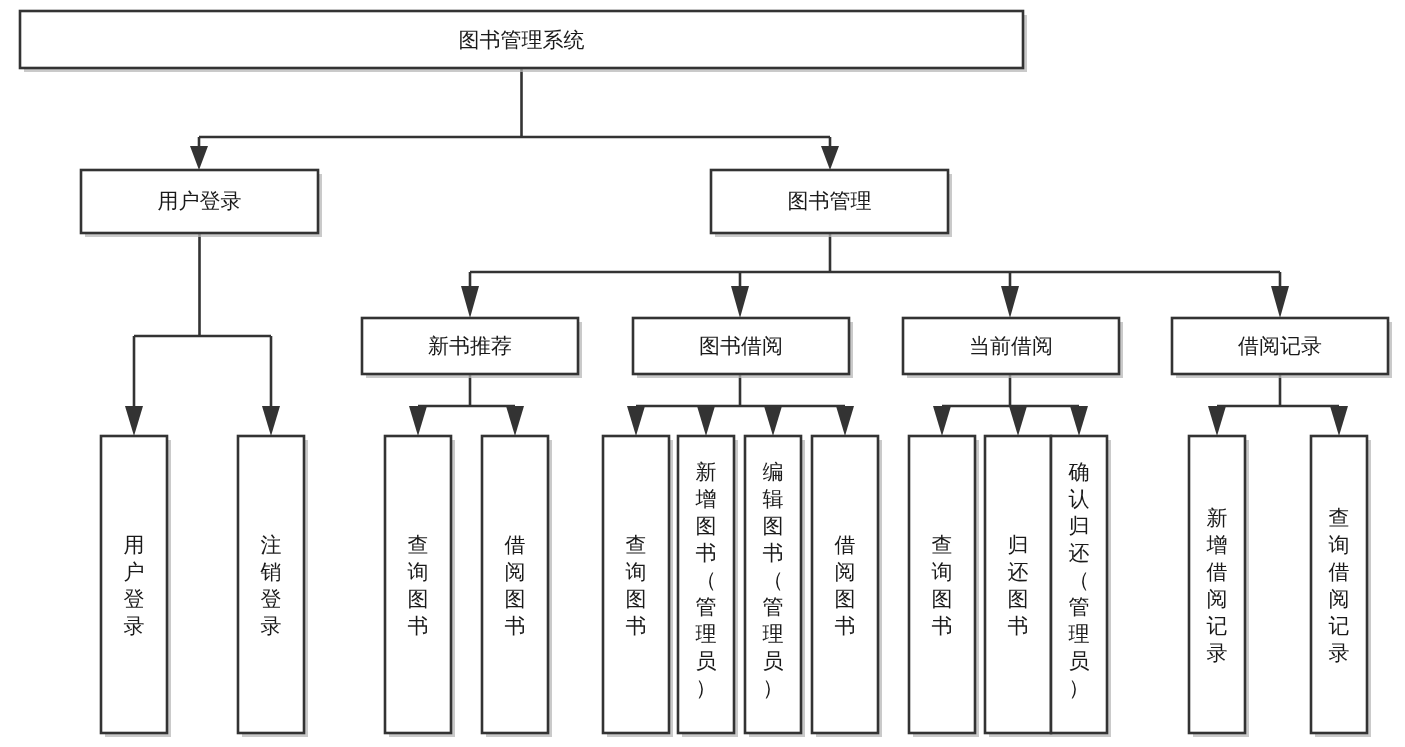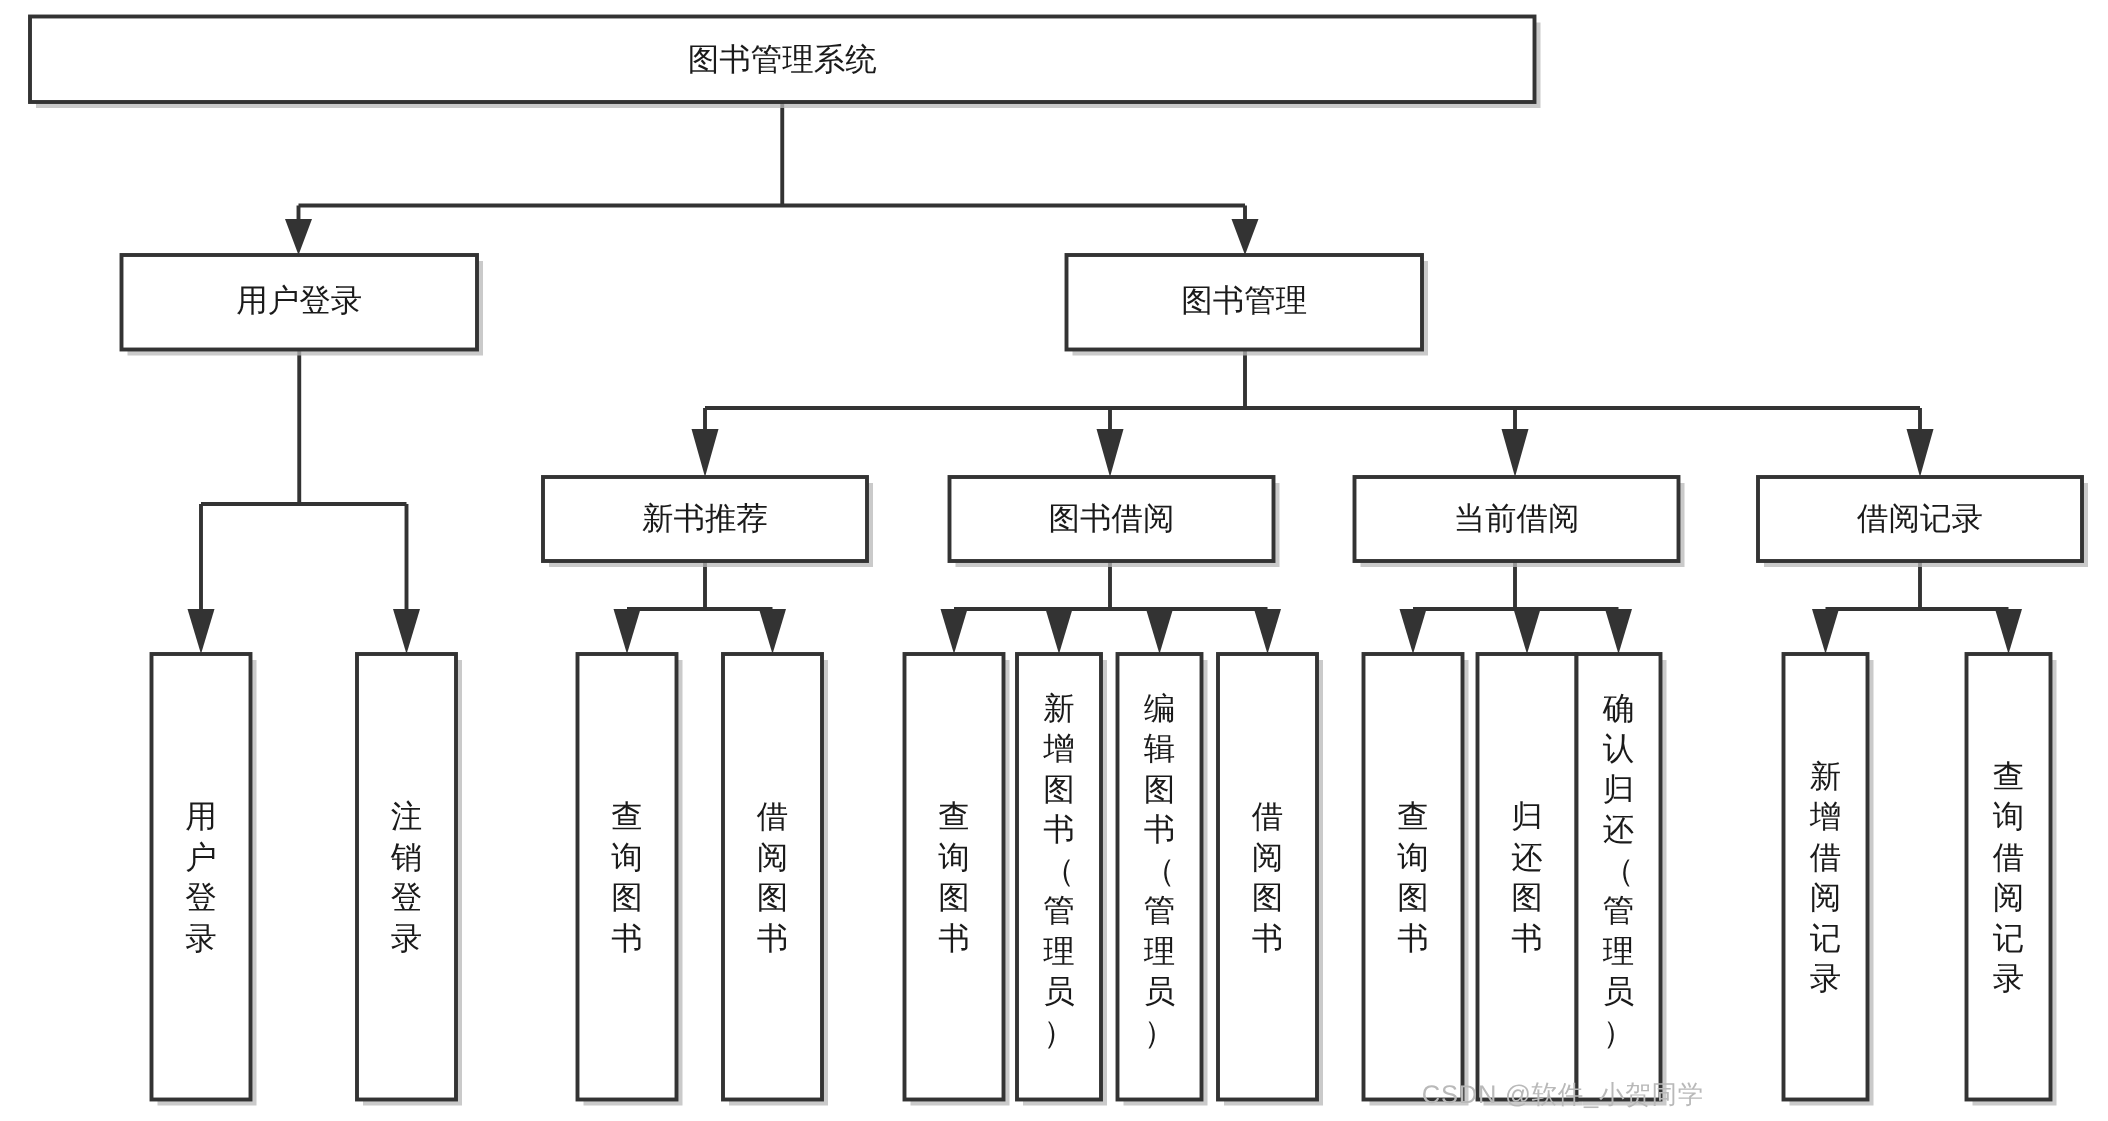--- a/index.html
+++ b/index.html
@@ -252,14 +252,13 @@
         </g>
         <g>
           <rect class="node-shadow" x="1315" y="440" width="56" height="297"></rect>
           <rect class="node-box" x="1311" y="436" width="56" height="297"></rect>
           <text class="node-label-vertical" x="1339" y="524.56" font-size="21"><tspan x="1339" dy="0">查</tspan><tspan x="1339" dy="27">询</tspan><tspan x="1339" dy="27">借</tspan><tspan x="1339" dy="27">阅</tspan><tspan x="1339" dy="27">记</tspan><tspan x="1339" dy="27">录</tspan></text>
         </g>
       </g>
 
   </svg>
 
-  <div class="watermark">CSDN @软件_小贺同学</div>
 </div>
 
 </body></html>

